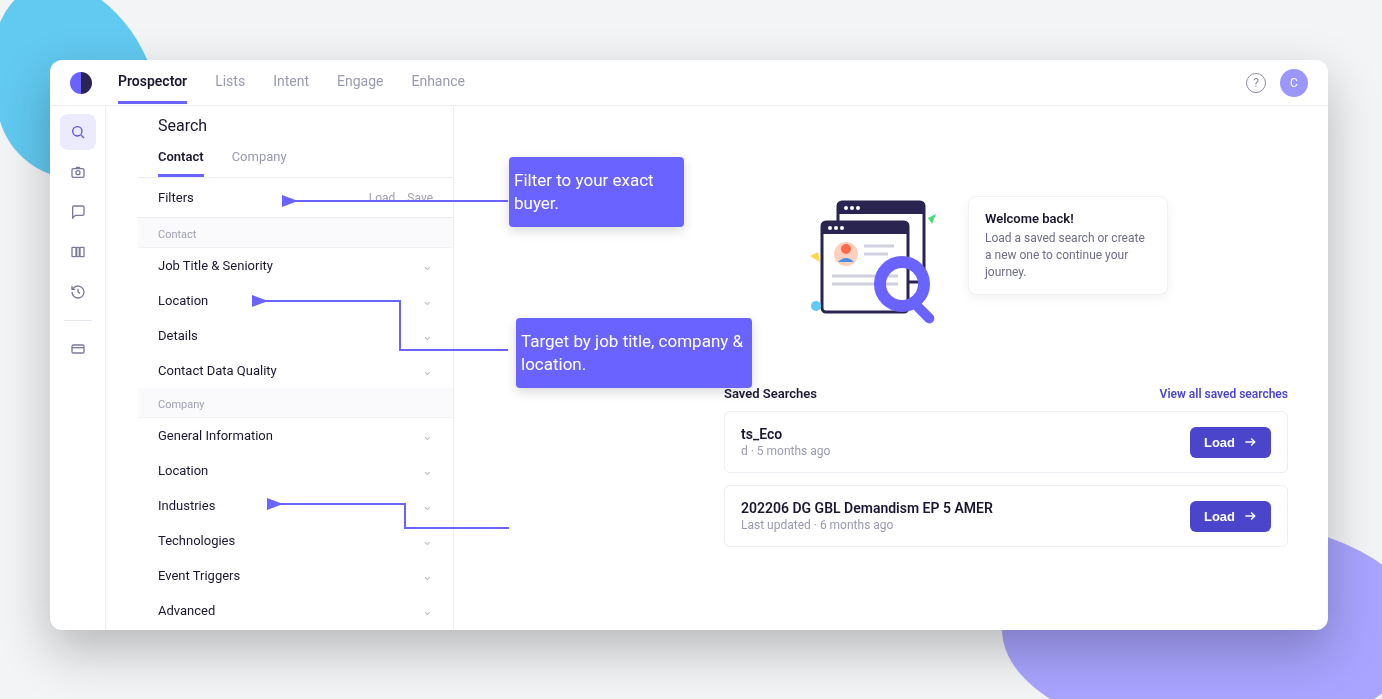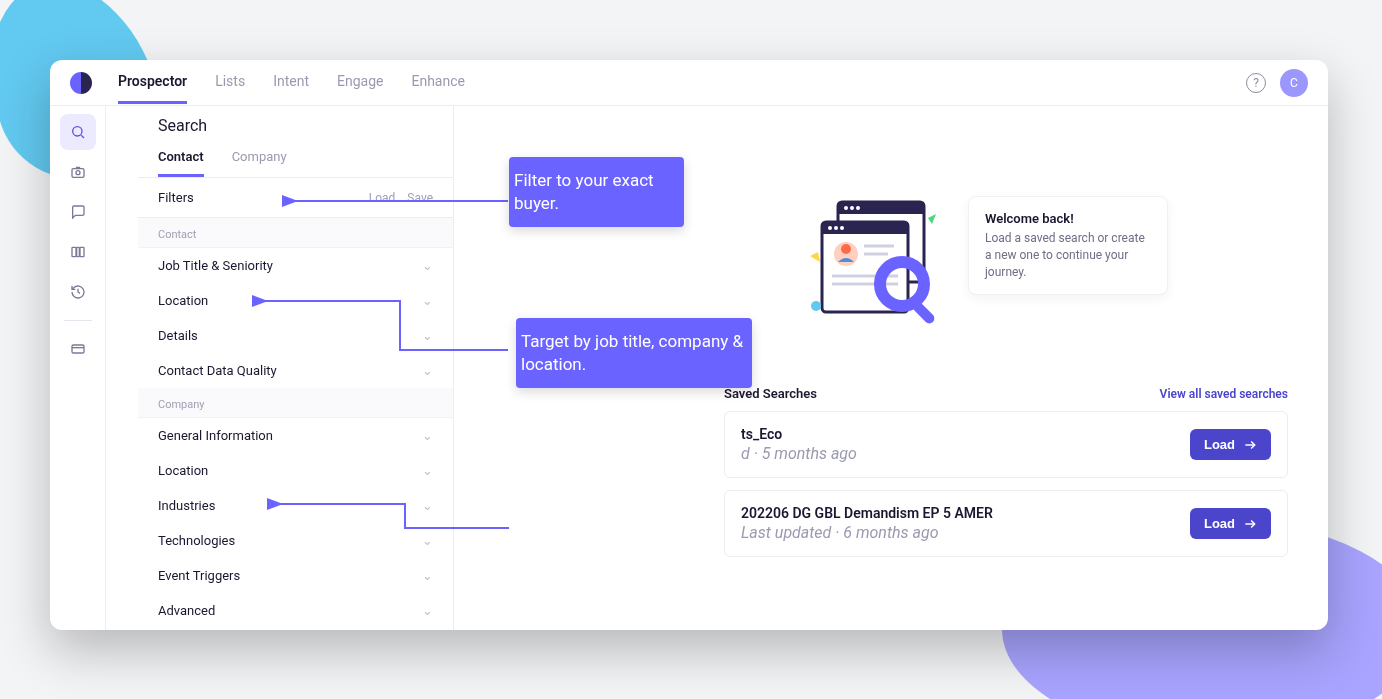--- a/index.html
+++ b/index.html
@@ -38,21 +38,21 @@
   .welcome-card { background:#fff; border:1px solid #f0f0f5; border-radius:8px; padding:14px 16px; width:200px; box-shadow:0 4px 12px rgba(0,0,0,.05);}
   .welcome-card .t { font-size:13px; font-weight:600; color:#1b1730; margin-bottom:4px;}
   .welcome-card .d { font-size:12px; color:#6e6e86; line-height:1.4;}
   .illus { width:140px; height:130px; position:relative;}
   .saved { position:absolute; left:238px; right:40px; top:280px;}
   .saved-head { display:flex; align-items:center; margin-bottom:10px;}
   .saved-head .t { font-size:13px; font-weight:600; color:#1b1730;}
   .saved-head .link { margin-left:auto; font-size:12px; color:#4b45cc; font-weight:600; cursor:pointer;}
   .search-card { border:1px solid #ececf2; border-radius:6px; padding:14px 16px; margin-bottom:12px; display:flex; align-items:center;}
   .search-card .meta .name { font-size:14px; font-weight:600; color:#1b1730;}
-  .search-card .meta .sub { font-size:16px; color:#9a9ab0; margin-top:2px;font-style:italic;}
+  .search-card .meta .sub { font-size:12px; color:#9a9ab0; margin-top:2px;}
   .load-btn { margin-left:auto; background:#4b45cc; color:#fff; border:none; border-radius:6px; padding:8px 14px; font-size:13px; font-weight:600; display:flex; align-items:center; gap:8px; cursor:pointer;}
   .callout { position:absolute; background:#6a63ff; color:#fff; border-radius:4px; padding:12px 5px; font-size:17px; line-height:1.35; z-index:5; box-shadow:0 4px 12px rgba(0,0,0,.15);}
   .c1 { top:157px; left:509px; width:175px;}
   .c2 { top:318px; left:516px; width:236px;}
   .c3 { top:472px; left:509px; width:246px;}
   svg.arrow { position:absolute; z-index:4; overflow:visible;}
 </style>
 </head>
 <body>
 

